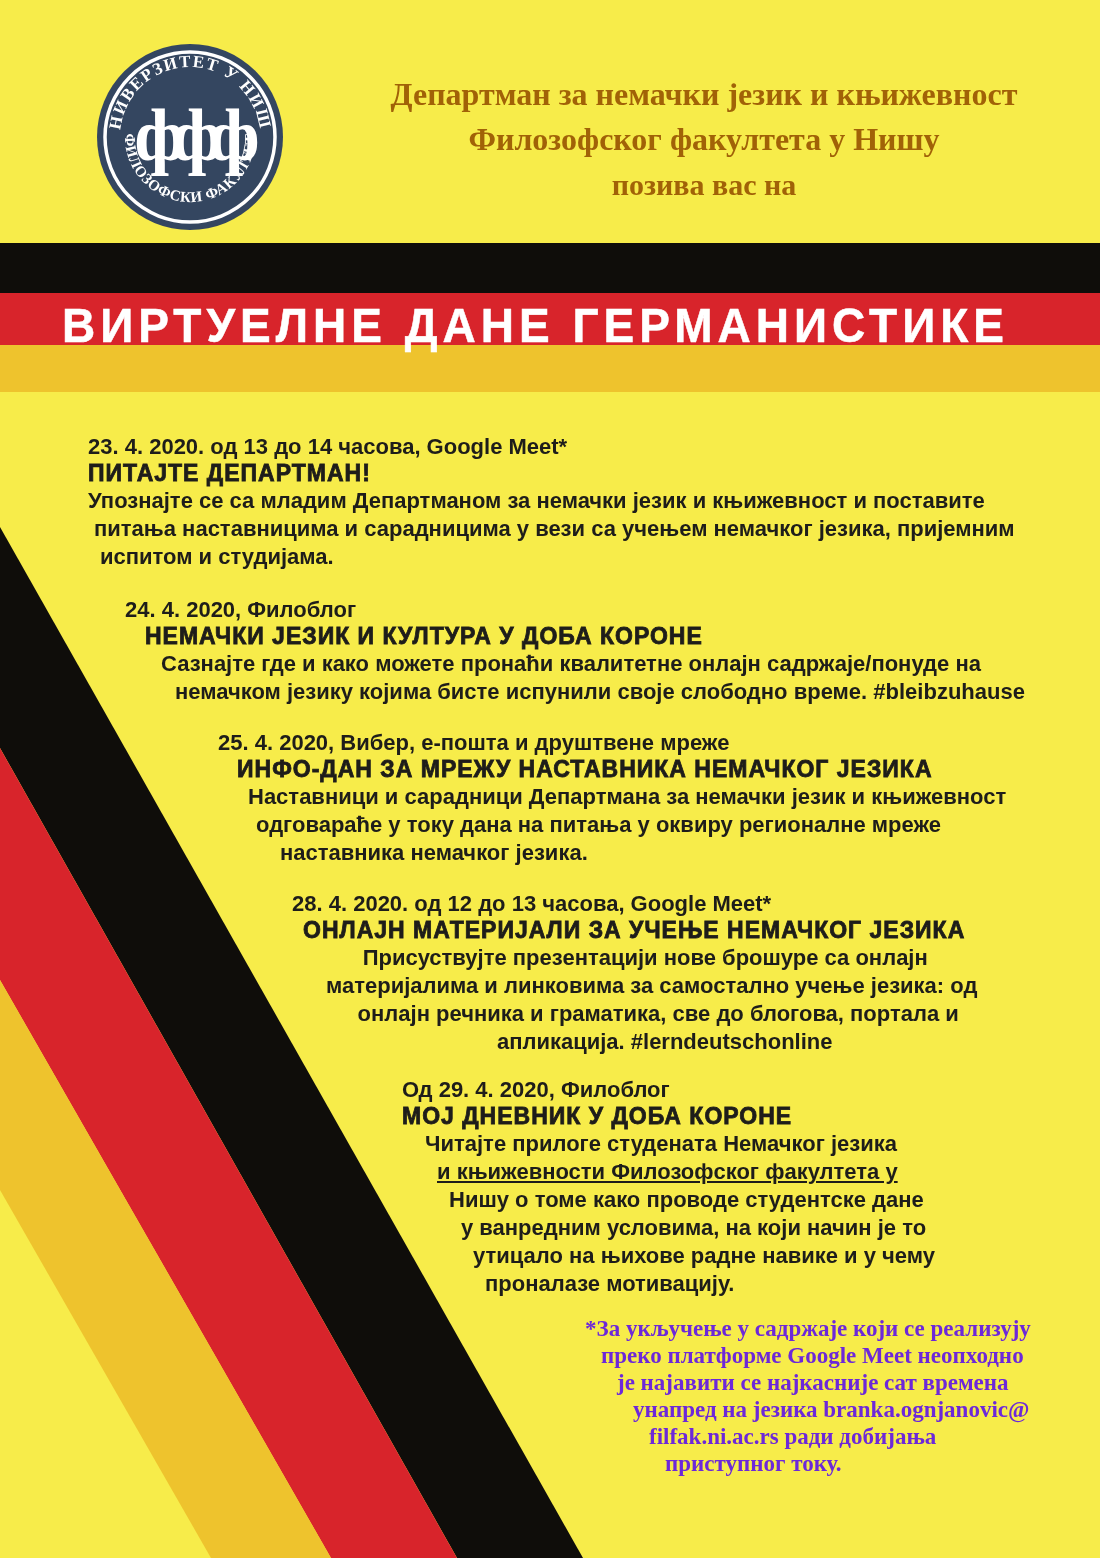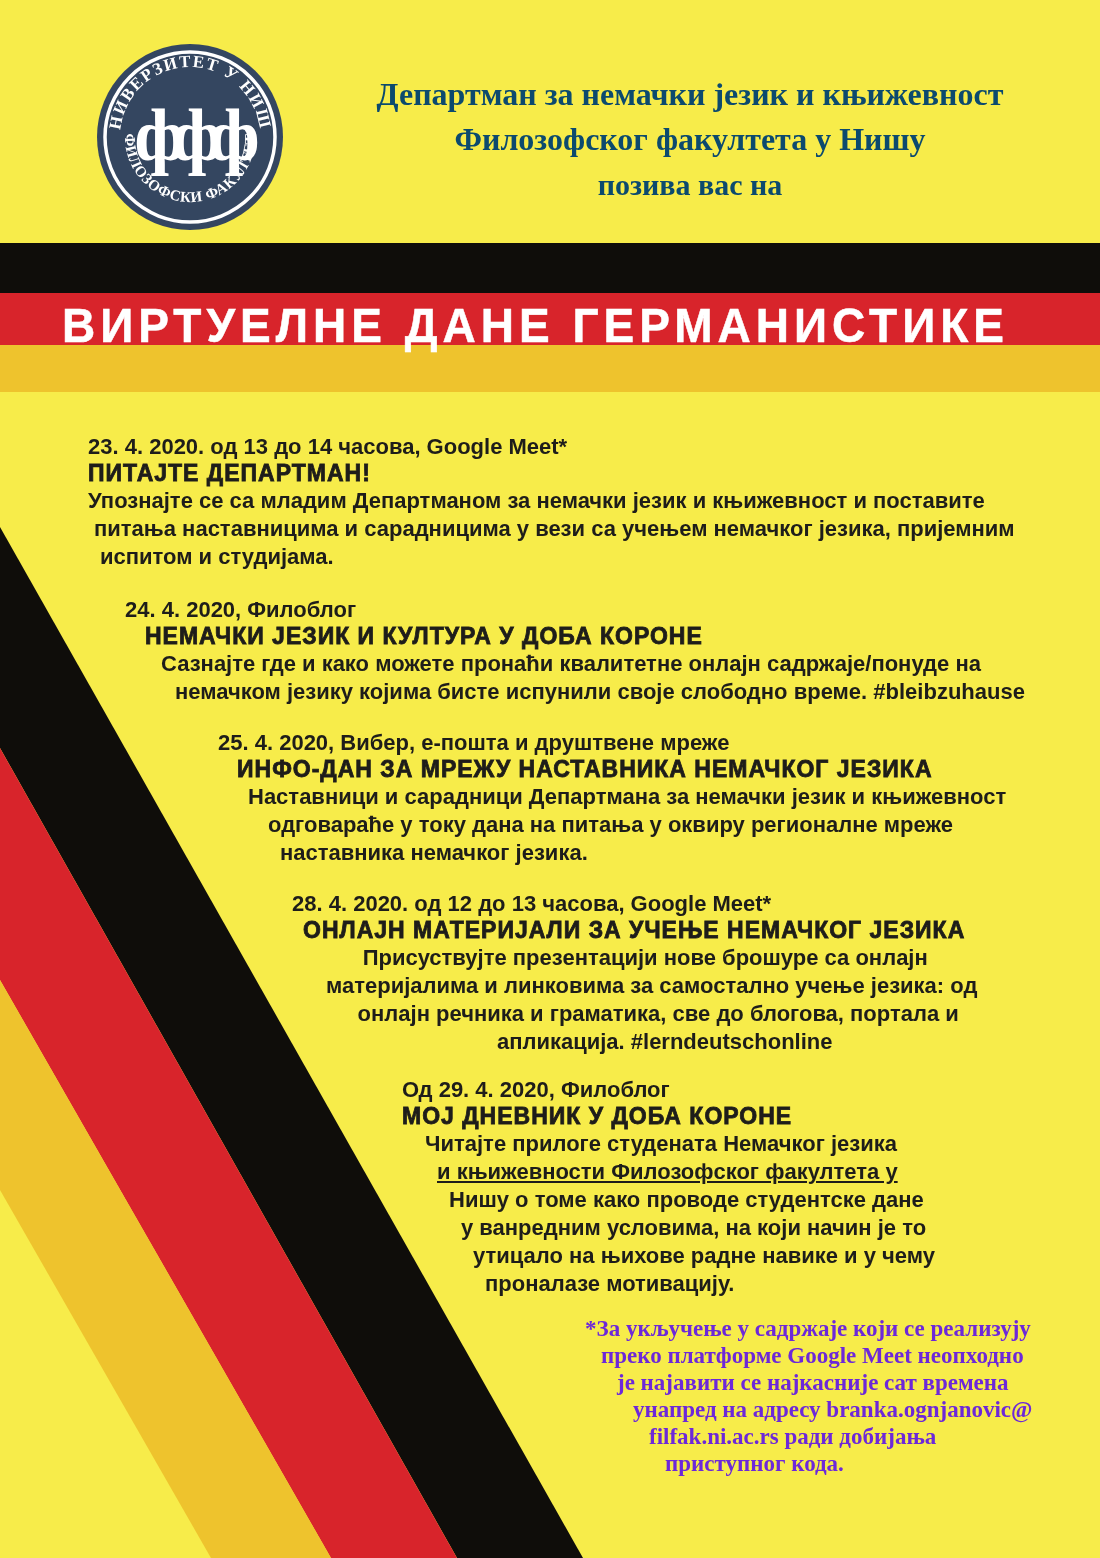--- a/index.html
+++ b/index.html
@@ -19,22 +19,22 @@
     position:absolute;left:62px;top:296px;z-index:5;
     font-size:46px;font-weight:bold;letter-spacing:5px;
     color:#ffffff;white-space:nowrap;
     transform:scaleY(1.06);transform-origin:top left;
     -webkit-text-stroke:0.5px #ffffff;
   }
   
   .stripes{position:absolute;left:0;top:0;width:1100px;height:1558px;z-index:1;}
   
   .header{
-    position:absolute;left:330px;top:72px;width:720px;z-index:3;
-    text-align:center;color:#0c4a6e;
+    position:absolute;left:344px;top:72px;width:720px;z-index:3;
+    text-align:center;color:#a16207;
     font-family:"Liberation Serif",serif;font-weight:bold;
     font-size:32px;line-height:45px;
   }
   .header .h-line3{font-size:30px;}
   
   .logo{position:absolute;left:95px;top:42px;width:190px;height:190px;z-index:3;}
   
   .block{position:absolute;z-index:4;color:#1e1d1a;white-space:nowrap;}
   .block .date{font-size:22px;font-weight:bold;line-height:27px;}
   .block .title{
@@ -105,21 +105,21 @@
         <div class="line" style="margin-left: 0px;">Сазнајте где и како можете пронаћи квалитетне онлајн садржаје/понуде на</div>
         <div class="line" style="margin-left: 14px;">немачком језику којима бисте испунили своје слободно време. #bleibzuhause</div>
       </div>
   </div>
 
   <div class="block" style="left:218px;top:729px;">
     <div class="date">25. 4. 2020, Вибер, е-пошта и друштвене мреже</div>
     <div class="title" style="margin-left:19px;">ИНФО-ДАН ЗА МРЕЖУ НАСТАВНИКА НЕМАЧКОГ ЈЕЗИКА</div>
     <div class="body-lines" style="margin-left:30px;">
         <div class="line" style="margin-left: 0px;">Наставници и сарадници Департмана за немачки језик и књижевност</div>
-        <div class="line" style="margin-left: 20px;">одговараће у току дана на питања у оквиру регионалне мреже</div>
+        <div class="line" style="margin-left: 8px;">одговараће у току дана на питања у оквиру регионалне мреже</div>
         <div class="line" style="margin-left: 32px;">наставника немачког језика.</div>
       </div>
   </div>
 
   <div class="block" style="left:292px;top:890px;">
     <div class="date">28. 4. 2020. од 12 до 13 часова, Google Meet*</div>
     <div class="title" style="margin-left:11px;">ОНЛАЈН МАТЕРИЈАЛИ ЗА УЧЕЊЕ НЕМАЧКОГ ЈЕЗИКА</div>
     <div class="body-lines" style="margin-left:21px;text-align:center;">
         <div class="line" style="margin-left: 0px;">Присуствујте презентацији нове брошуре са онлајн</div>
         <div class="line" style="margin-left: 13px;">материјалима и линковима за самостално учење језика: од</div>
@@ -138,18 +138,18 @@
         <div class="line" style="margin-left: 36px;">у ванредним условима, на који начин је то</div>
         <div class="line" style="margin-left: 48px;">утицало на њихове радне навике и у чему</div>
         <div class="line" style="margin-left: 60px;">проналазе мотивацију.</div>
       </div>
   </div>
 
   <div class="footnote">
       <div class="line" style="margin-left: 0px;">*За укључење у садржаје који се реализују</div>
       <div class="line" style="margin-left: 16px;">преко платформе Google Meet неопходно</div>
       <div class="line" style="margin-left: 32px;">је најавити се најкасније сат времена</div>
-      <div class="line" style="margin-left: 48px;">унапред на адресу branka.ognjanovic@</div>
+      <div class="line" style="margin-left: 48px;">унапред на језика branka.ognjanovic@</div>
       <div class="line" style="margin-left: 64px;">filfak.ni.ac.rs ради добијања</div>
-      <div class="line" style="margin-left: 80px;">приступног кода.</div>
+      <div class="line" style="margin-left: 80px;">приступног току.</div>
     </div>
 
 </div>
 
 </body></html>

